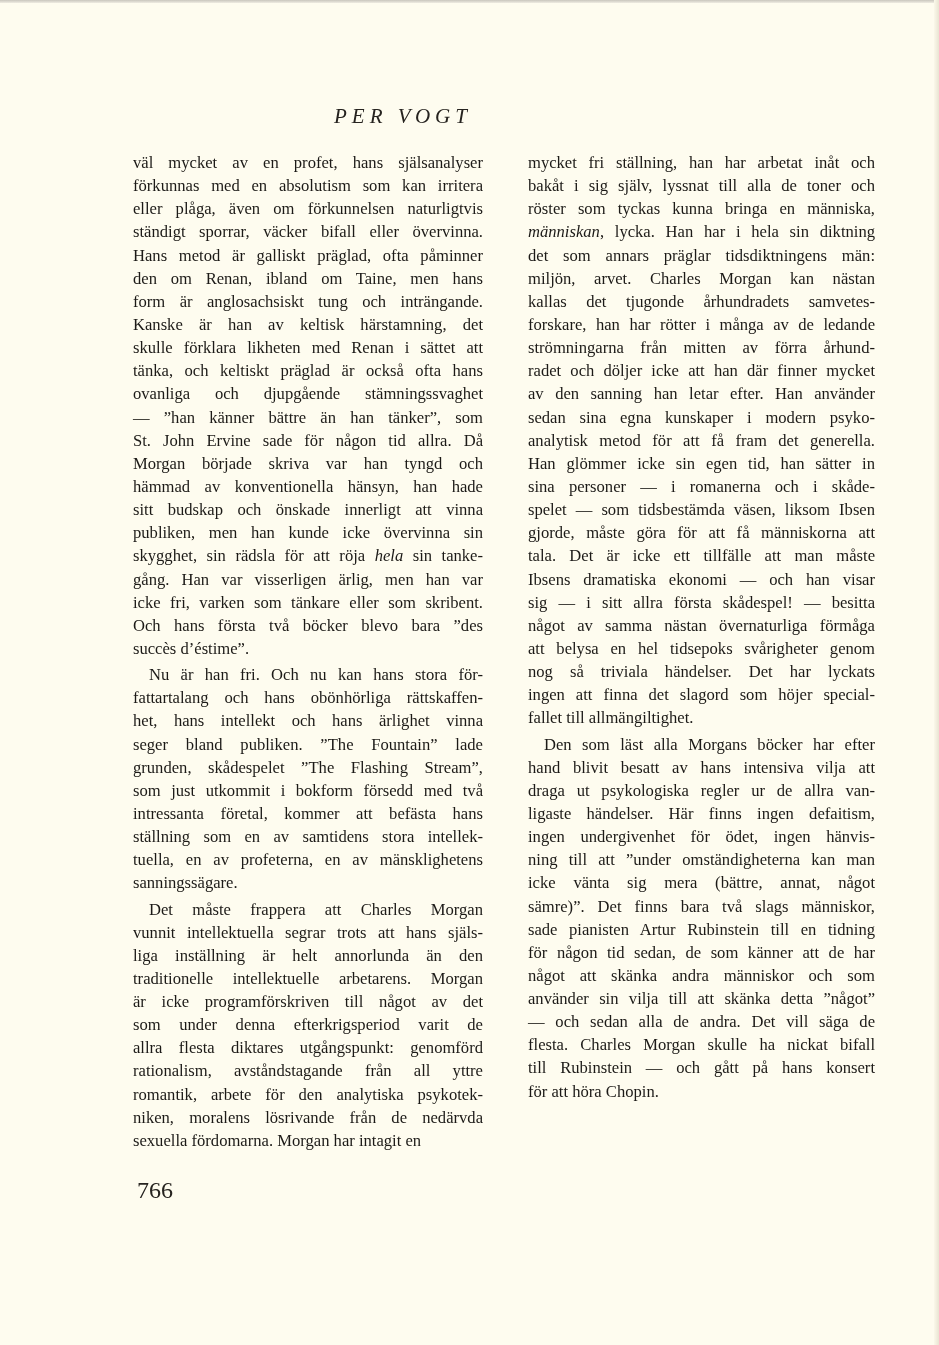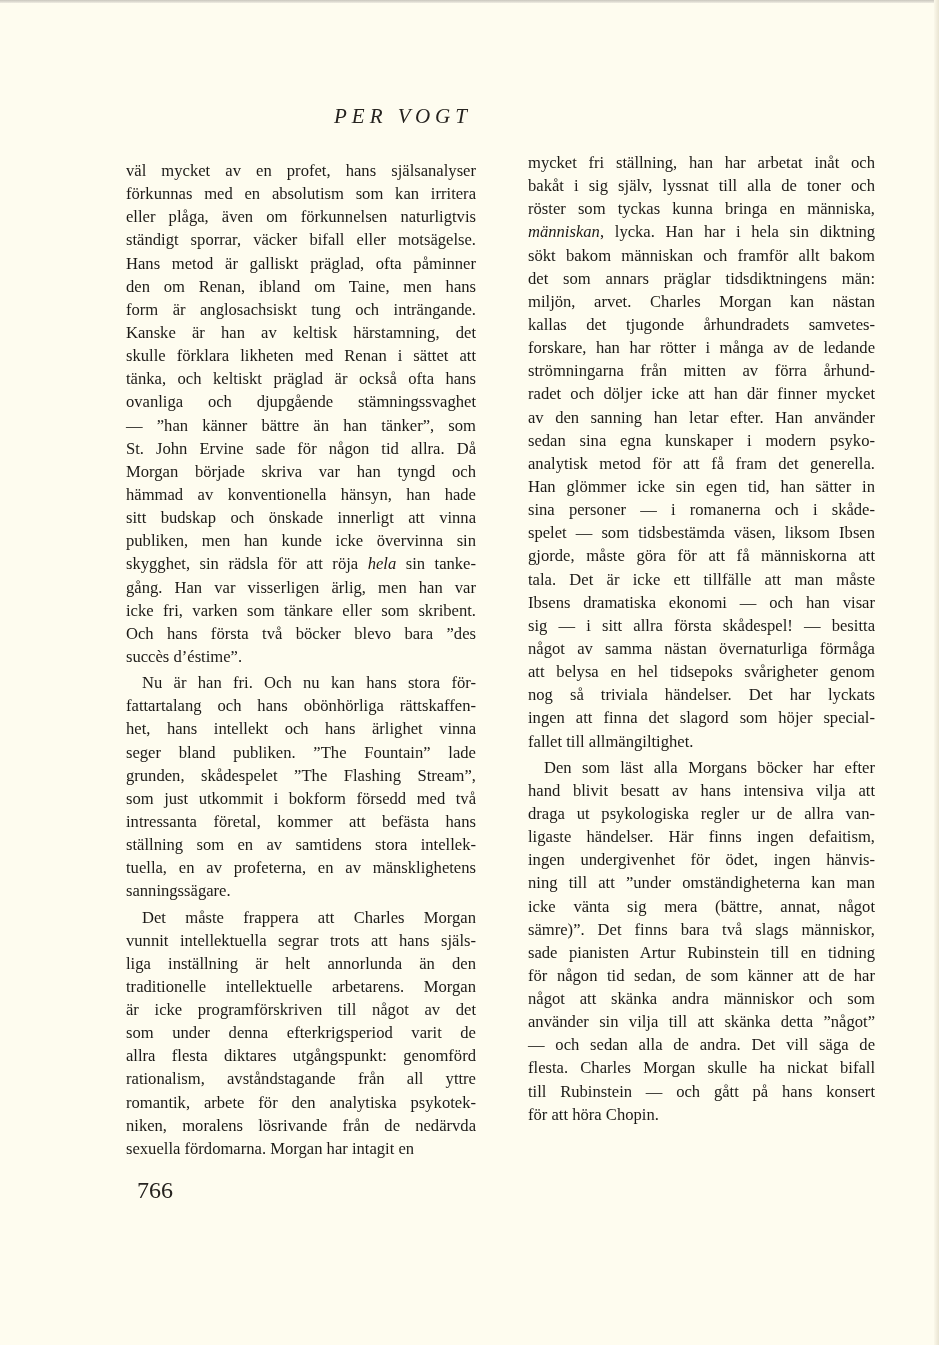--- a/index.html
+++ b/index.html
@@ -37,21 +37,21 @@
     font-size: 21px;
     letter-spacing: 5px;
     padding-left: 62px;
     box-sizing: border-box;
     color: #26231f;
   }
   .column {
     position: absolute;
     top: 151px;
   }
-  .col-left { left: 126px; width: 350px; margin-top: 8px; }
+  .col-left { left: 133px; width: 350px; }
   .col-right { left: 528px; width: 347px; }
   .line {
     display: block;
     height: 23.15px;
     line-height: 23.15px;
     font-size: 16.6px;
     white-space: nowrap;
     text-align: justify;
     text-align-last: justify;
     word-spacing: 0;
@@ -80,21 +80,21 @@
 
 <div class="page-edge-top"></div>
 <div class="page-edge-right"></div>
 
 <div class="running-head">PER VOGT</div>
 
 <div class="column col-left">
     <span class="line">väl mycket av en profet, hans själsanalyser</span>
     <span class="line">förkunnas med en absolutism som kan irritera</span>
     <span class="line">eller plåga, även om förkunnelsen naturligtvis</span>
-    <span class="line">ständigt sporrar, väcker bifall eller motsägelse.</span>
+    <span class="line">ständigt sporrar, väcker bifall eller övervinna.</span>
     <span class="line">Hans metod är galliskt präglad, ofta påminner</span>
     <span class="line">den om Renan, ibland om Taine, men hans</span>
     <span class="line">form är anglosachsiskt tung och inträngande.</span>
     <span class="line">Kanske är han av keltisk härstamning, det</span>
     <span class="line">skulle förklara likheten med Renan i sättet att</span>
     <span class="line">tänka, och keltiskt präglad är också ofta hans</span>
     <span class="line">ovanliga och djupgående stämningssvaghet</span>
     <span class="line">— ”han känner bättre än han tänker”, som</span>
     <span class="line">St. John Ervine sade för någon tid allra. Då</span>
     <span class="line">Morgan började skriva var han tyngd och</span>
@@ -128,21 +128,20 @@
     <span class="line">rationalism, avståndstagande från all yttre</span>
     <span class="line">romantik, arbete för den analytiska psykotek-</span>
     <span class="line">niken, moralens lösrivande från de nedärvda</span>
     <span class="line last">sexuella fördomarna. Morgan har intagit en</span>
   </div>
 <div class="column col-right">
     <span class="line">mycket fri ställning, han har arbetat inåt och</span>
     <span class="line">bakåt i sig själv, lyssnat till alla de toner och</span>
     <span class="line">röster som tyckas kunna bringa en människa,</span>
     <span class="line"><span class="em">människan</span>, lycka. Han har i hela sin diktning</span>
-    <span class="line">sökt bakom människan och framför allt bakom</span>
     <span class="line">det som annars präglar tidsdiktningens män:</span>
     <span class="line">miljön, arvet. Charles Morgan kan nästan</span>
     <span class="line">kallas det tjugonde århundradets samvetes-</span>
     <span class="line">forskare, han har rötter i många av de ledande</span>
     <span class="line">strömningarna från mitten av förra århund-</span>
     <span class="line">radet och döljer icke att han där finner mycket</span>
     <span class="line">av den sanning han letar efter. Han använder</span>
     <span class="line">sedan sina egna kunskaper i modern psyko-</span>
     <span class="line">analytisk metod för att få fram det generella.</span>
     <span class="line">Han glömmer icke sin egen tid, han sätter in</span>

